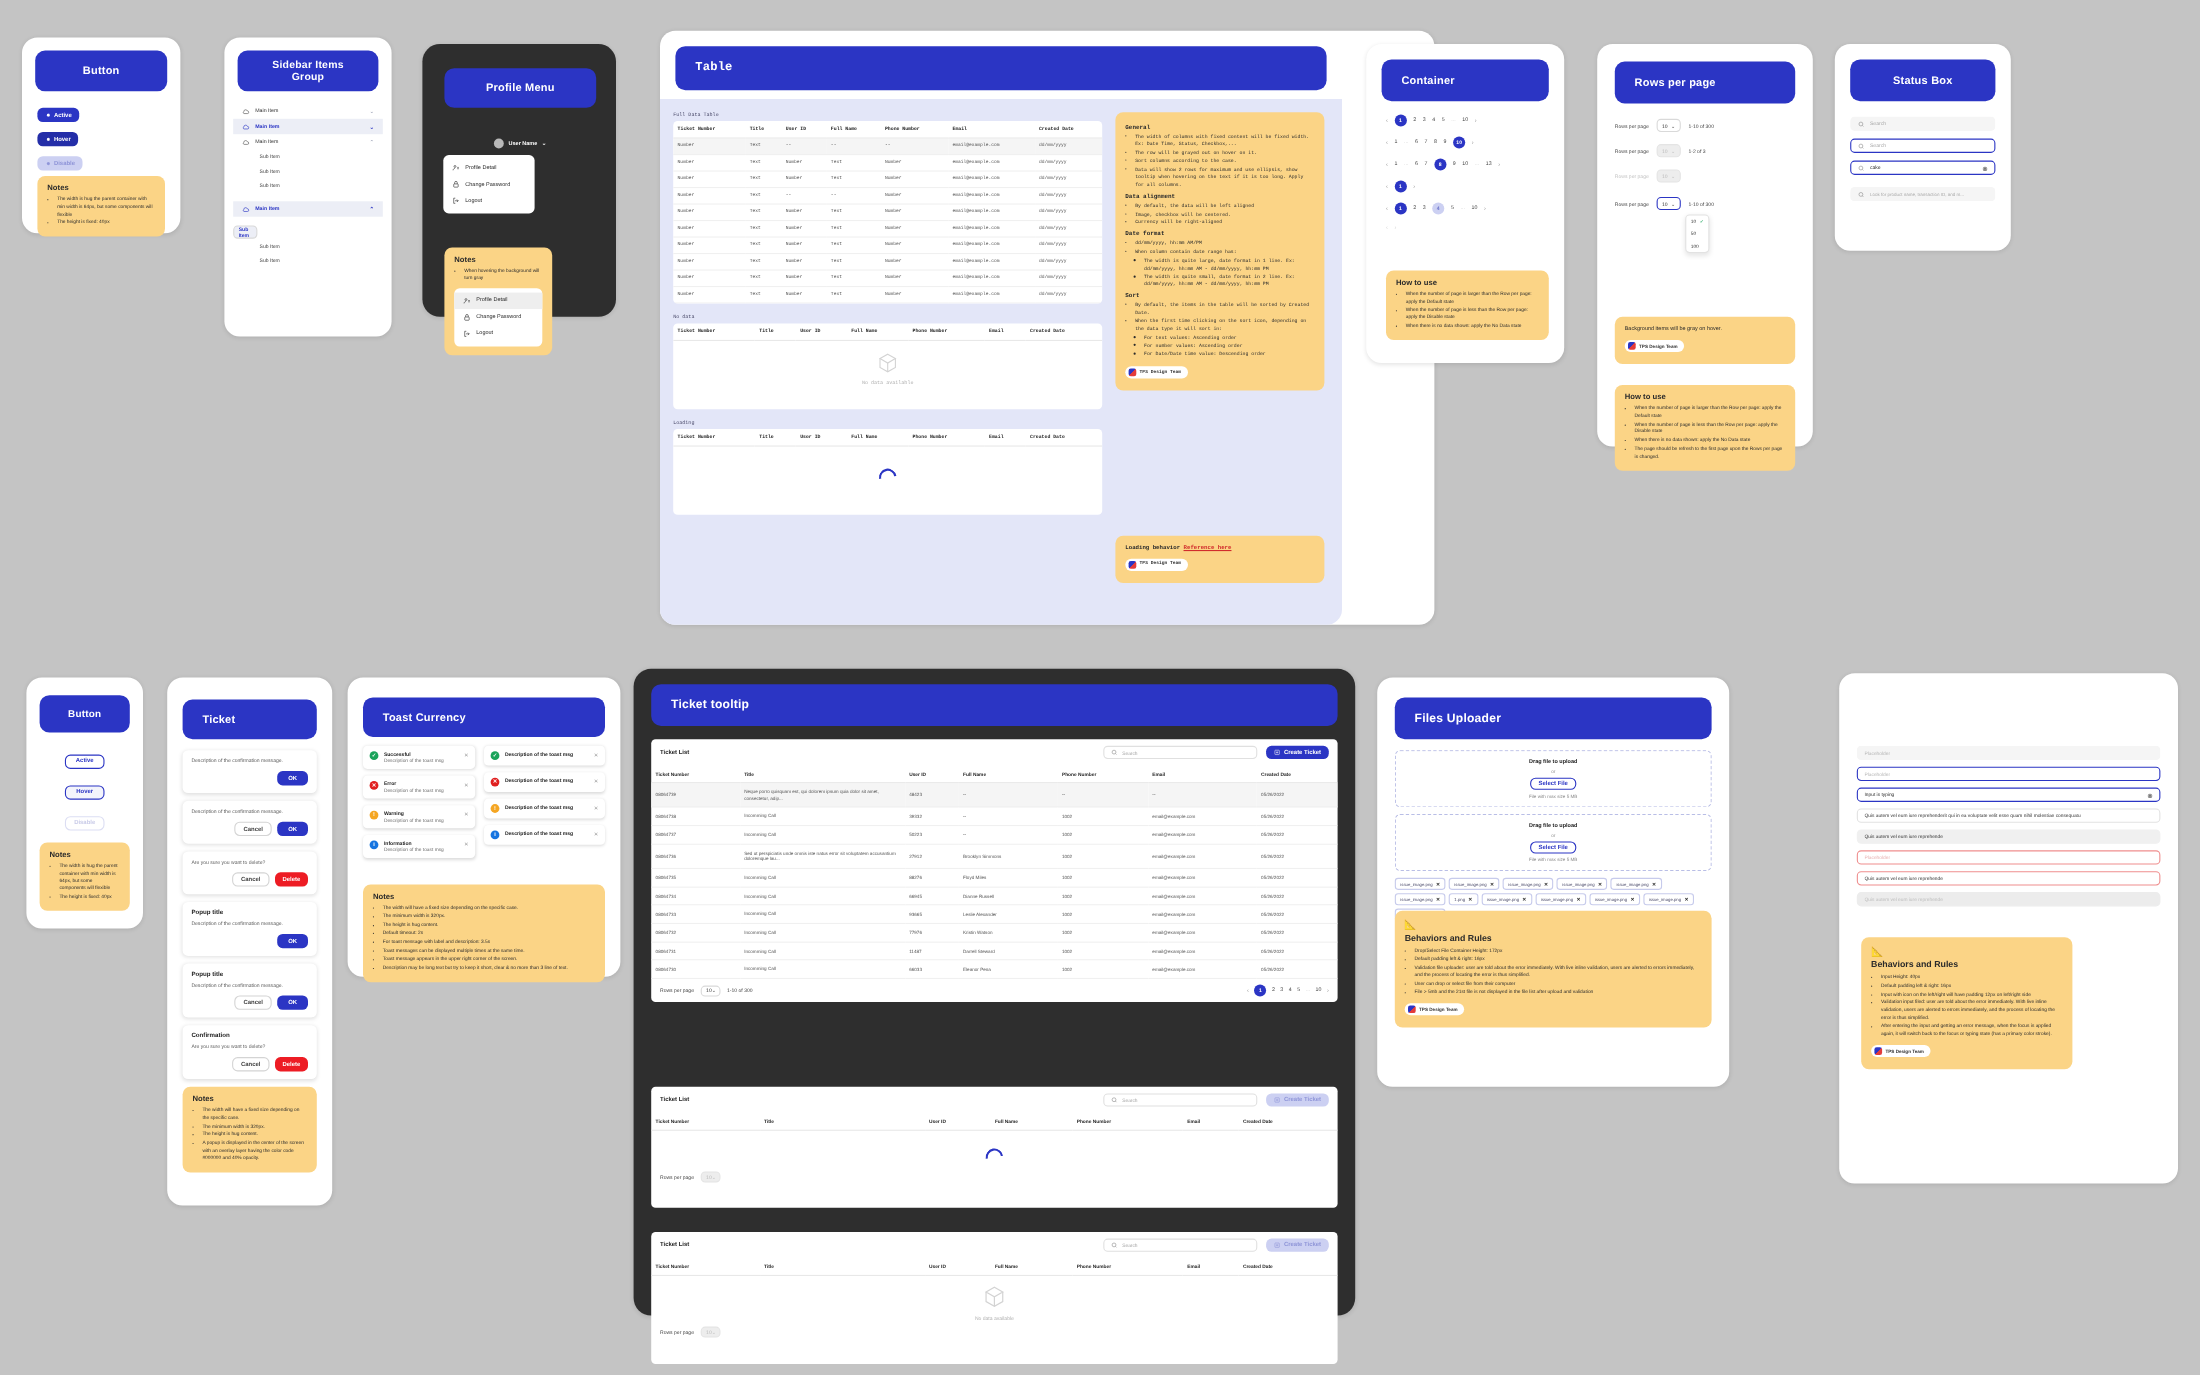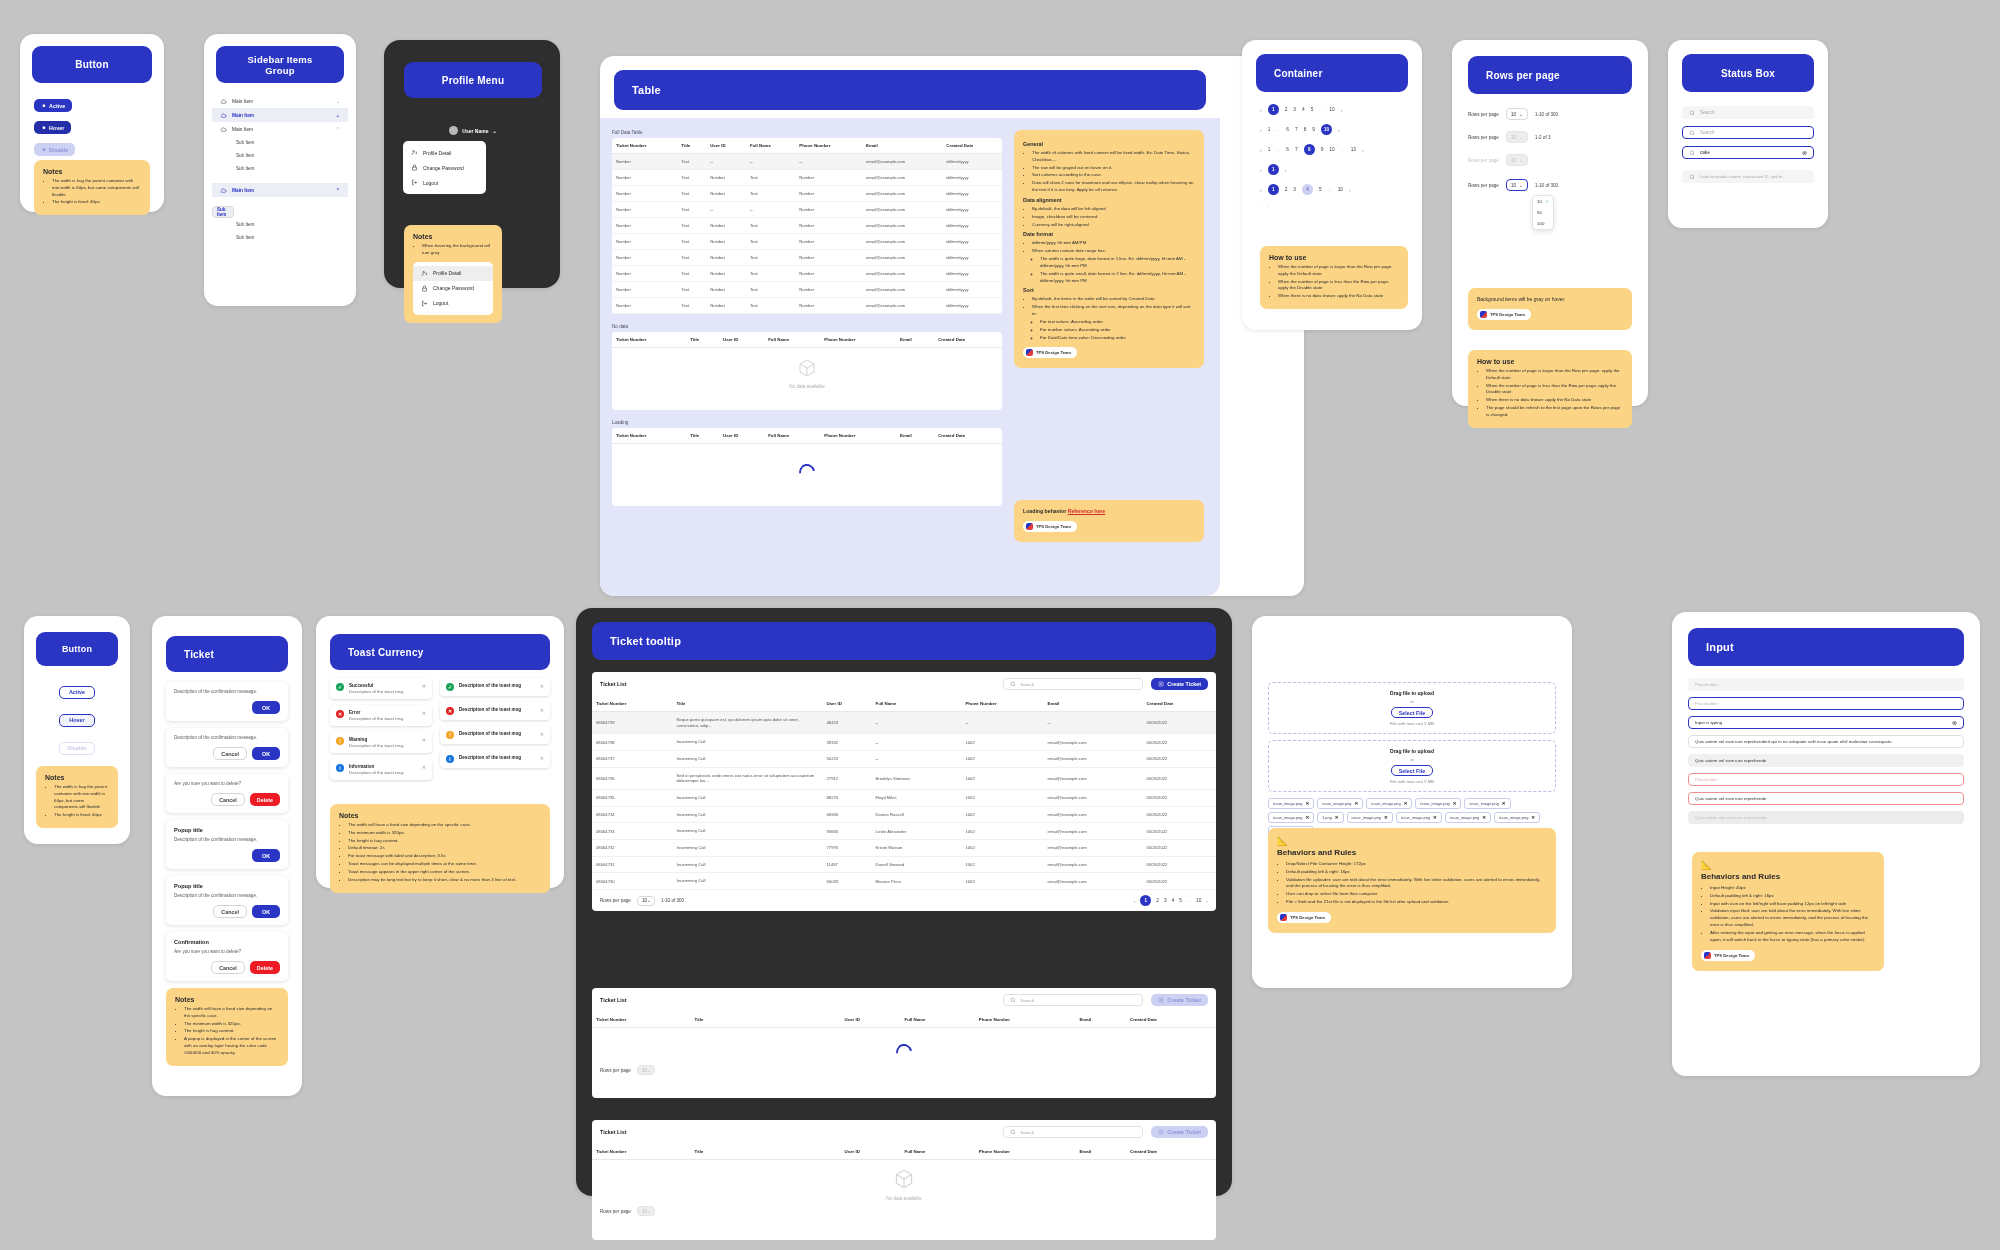--- a/index.html
+++ b/index.html
@@ -346,21 +346,21 @@
         <div class="pm-item">
           <svg width="7" height="7" viewBox="0 0 24 24" fill="none" stroke="#333" stroke-width="2">
               <path d="M10 4H5v16h5M15 8l4 4-4 4M9 12h10"></path>
             </svg>
           <span>Logout</span>
         </div>
       </div>
     </div>
   </div>
 
-  <div class="card" style="left:600px;top:56px;width:704px;height:540px;">
+  <div class="card" style="left:600px;top:28px;width:704px;height:540px;font-family:Liberation Mono, monospace;">
     <div class="title-chip" style="left:14px;top:14px;position:absolute;width:592px;height:40px;font-size:11px;">Table</div>
 
     <div style="position:absolute;left:0;top:62px;width:620px;height:478px;background:#e3e6f8;border-radius:0 0 14px 14px;padding:12px;">
       <div style="display:flex;gap:12px;">
         <div style="width:390px;">
           <div class="sec-label">Full Data Table</div>
           <div class="tbl-wrap">
             <table>
               <thead>
                   <tr>
@@ -1129,20 +1129,21 @@
         <span class="lbl">Rows per page</span>
         <span class="sel dis" style="width:18px;height:10px;">
             <span>10</span>
             <span>⌄</span>
           </span>
       </div>
     </div>
   </div>
 
   <div class="card" style="left:1252px;top:616px;width:320px;height:372px;">
+    <div class="title-chip" style="left:16px;top:18px;position:absolute;width:288px;height:38px;font-size:11px;">Files Uploader</div>
 
     <div class="dz" style="position:absolute;left:16px;top:66px;width:288px;height:52px;">
       <div class="t1">Drag file to upload</div>
       <div class="t2">or</div>
       <span class="btn btn-outline" style="height:11px;">Select File</span>
       <div class="t3">File with max size 5 MB</div>
     </div>
     <div class="dz" style="position:absolute;left:16px;top:124px;width:288px;height:52px;">
       <div class="t1">Drag file to upload</div>
       <div class="t2">or</div>
@@ -1211,21 +1212,20 @@
           <li>File &gt; 5mb and the 21st file is not displayed in the file list after upload and validation</li>
         </ul>
       <div class="tag">
           <span class="mark"></span>
           <span>TPS Design Team</span>
         </div>
     </div>
   </div>
 
   <div class="card" style="left:1672px;top:612px;width:308px;height:464px;">
-    <div class="title-chip" style="left:16px;top:16px;position:absolute;width:276px;height:38px;font-size:11px;">Input</div>
     <div id="input-list" style="position:absolute;left:16px;top:66px;width:276px;">
         <div class="field " style="margin-bottom: 6px; font-size: 4.4px;">
           <span class="grow" style="color: rgb(181, 181, 181);">Placeholder</span>
         </div>
         <div class="field focus" style="margin-bottom: 6px; font-size: 4.4px;">
           <span class="grow" style="color: rgb(181, 181, 181);">Placeholder</span>
         </div>
         <div class="field filled" style="margin-bottom: 6px; font-size: 4.4px;">
           <span class="grow">Input is typing</span>
           <span style="font-size: 6px; color: rgb(68, 68, 68);">⊗</span>

